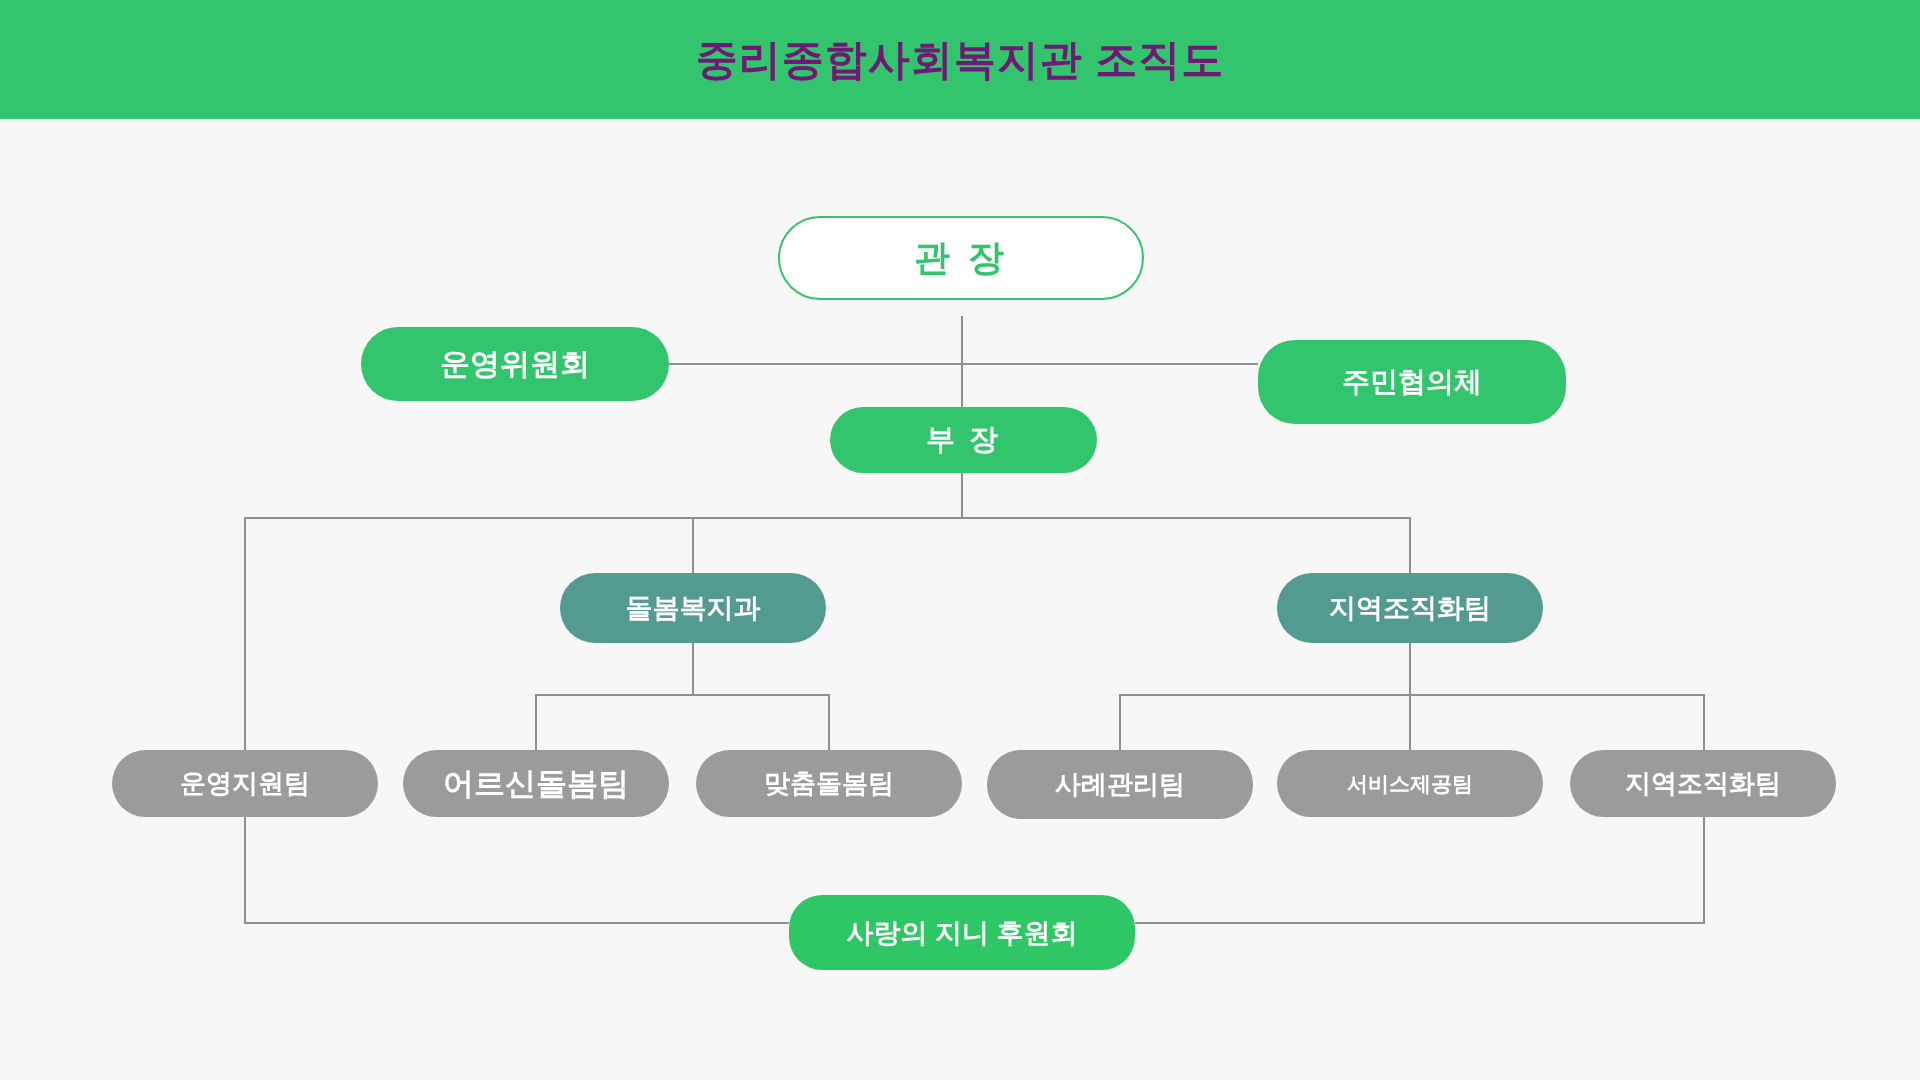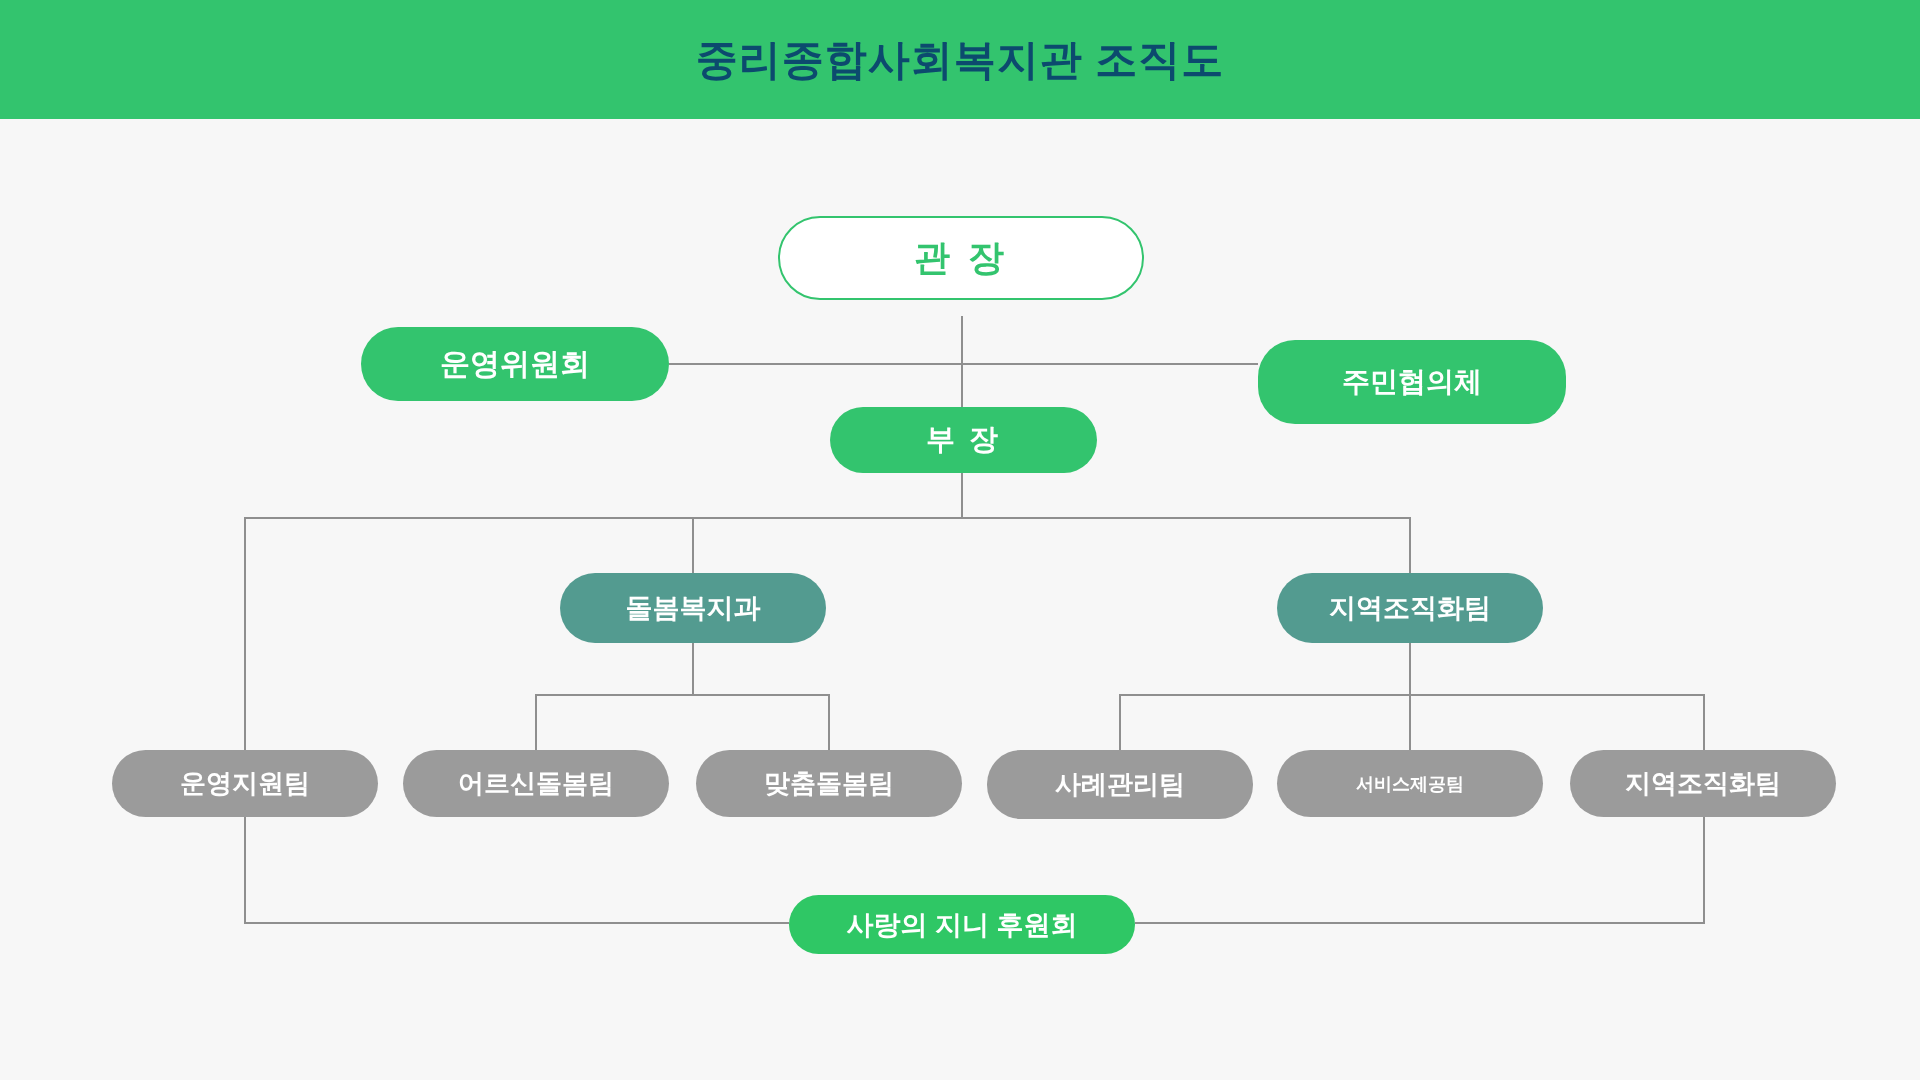--- a/index.html
+++ b/index.html
@@ -11,21 +11,21 @@
     --bg:#f7f7f7;
     --header-bg:#33c46e;
   }
   *{margin:0;padding:0;box-sizing:border-box;}
   html,body{width:1920px;height:1080px;}
   body{font-family:"Liberation Sans","DejaVu Sans",sans-serif;background:#fff;}
   .stage{position:relative;width:1920px;height:1080px;background:var(--bg);overflow:hidden;}
 
   .header{position:absolute;left:0;top:0;width:1920px;height:119px;background:var(--header-bg);
           display:flex;align-items:center;justify-content:center;}
-  .header h1{color:#0c4a6e;font-size:42px;font-weight:800;letter-spacing:1px;}
+  .header h1{color:#701a75;font-size:42px;font-weight:800;letter-spacing:1px;}
 
   .pill{position:absolute;display:flex;align-items:center;justify-content:center;
         color:#ffffff;font-weight:700;white-space:nowrap;}
   .pill.green{background:var(--green);}
   .pill.green2{background:var(--supporter-green);}
   .pill.teal{background:var(--teal);}
   .pill.gray{background:var(--gray);}
   .pill.outline{background:#ffffff;border:2.5px solid var(--green);color:var(--green);}
 
   .hline,.vline{position:absolute;background:var(--line);}
@@ -65,21 +65,21 @@
 
   <div class="pill green" style="left:361px;top:327px;width:308px;height:74px;border-radius:37px;font-size:30px;">운영위원회</div>
   <div class="pill green" style="left:1258px;top:340px;width:308px;height:84px;border-radius:37px;font-size:28px;">주민협의체</div>
 
   <div class="pill green" style="left:830px;top:407px;width:267px;height:66px;border-radius:33px;font-size:29px;letter-spacing:3px;">부 장</div>
 
   <div class="pill teal" style="left:560px;top:573px;width:266px;height:70px;border-radius:35px;font-size:27px;">돌봄복지과</div>
   <div class="pill teal" style="left:1277px;top:573px;width:266px;height:70px;border-radius:35px;font-size:27px;">지역조직화팀</div>
 
   <div class="pill gray" style="left:112px;top:750px;width:266px;height:67px;border-radius:34px;font-size:26px;">운영지원팀</div>
-  <div class="pill gray" style="left:403px;top:750px;width:266px;height:67px;border-radius:34px;font-size:26px;">어르신돌봄팀</div>
+  <div class="pill gray" style="left:403px;top:750px;width:266px;height:67px;border-radius:34px;font-size:31px;">어르신돌봄팀</div>
   <div class="pill gray" style="left:696px;top:750px;width:266px;height:67px;border-radius:34px;font-size:26px;">맞춤돌봄팀</div>
   <div class="pill gray" style="left:987px;top:750px;width:266px;height:69px;border-radius:34px;font-size:26px;">사례관리팀</div>
-  <div class="pill gray" style="left:1277px;top:750px;width:266px;height:67px;border-radius:34px;font-size:18px;">서비스제공팀</div>
+  <div class="pill gray" style="left:1277px;top:750px;width:266px;height:67px;border-radius:34px;font-size:21px;">서비스제공팀</div>
   <div class="pill gray" style="left:1570px;top:750px;width:266px;height:67px;border-radius:34px;font-size:26px;">지역조직화팀</div>
 
-  <div class="pill green2" style="left:789px;top:895px;width:346px;height:59px;border-radius:33px;font-size:27px;">사랑의 지니 후원회</div>
+  <div class="pill green2" style="left:789px;top:895px;width:346px;height:75px;border-radius:33px;font-size:27px;">사랑의 지니 후원회</div>
 
 </div>
 
 </body></html>

